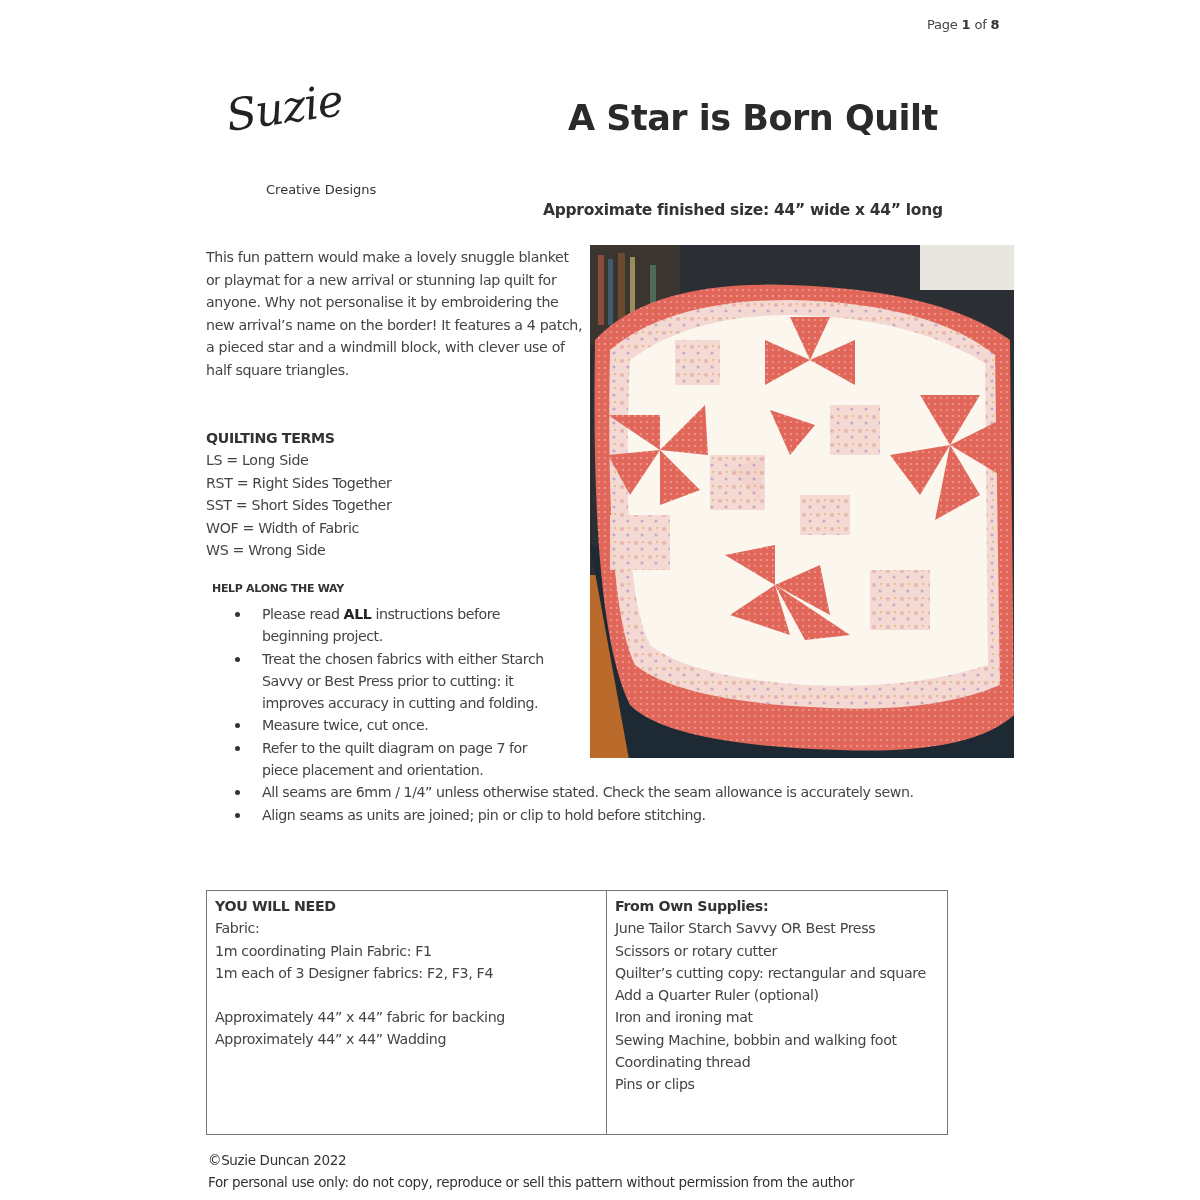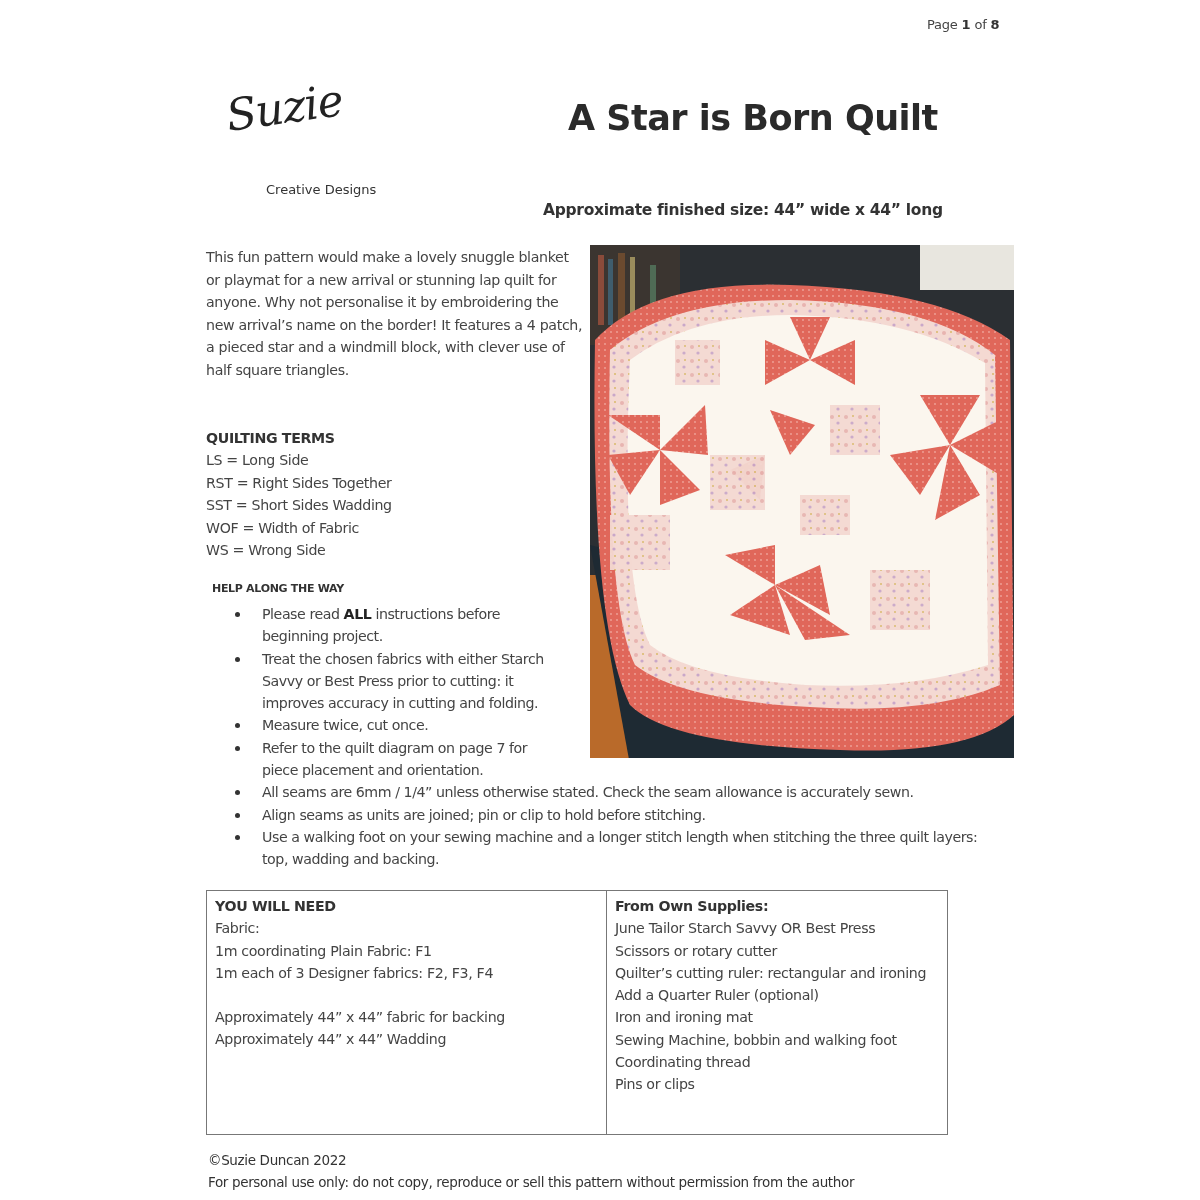--- a/index.html
+++ b/index.html
@@ -49,34 +49,33 @@
 
 <div class="abs title">A Star is Born Quilt</div>
 <div class="abs size">Approximate finished size:  44” wide x 44” long</div>
 
 <div class="abs intro">This fun pattern would make a lovely snuggle blanket or playmat for a new arrival or stunning lap quilt for anyone. Why not personalise it by embroidering the new arrival’s name on the border! It features a 4 patch, a pieced star and a windmill block, with clever use of half square triangles.</div>
 
 <div class="abs terms">
   <div class="h">QUILTING TERMS</div>
   <div>LS = Long Side</div>
   <div>RST = Right Sides Together</div>
-  <div>SST = Short Sides Wadding</div>
+  <div>SST = Short Sides Together</div>
   <div>WOF = Width of Fabric</div>
   <div>WS = Wrong Side</div>
 </div>
 
 <div class="abs help-h">HELP ALONG THE WAY</div>
 <ul class="abs help">
   <li class="narrow"><span>Please read </span><b style="color:#222">ALL</b><span> instructions before beginning project.</span></li>
   <li class="narrow">Treat the chosen fabrics with either Starch Savvy or Best Press prior to cutting: it improves accuracy in cutting and folding.</li>
   <li class="narrow">Measure twice, cut once.</li>
   <li class="narrow">Refer to the quilt diagram on page 7 for piece placement and orientation.</li>
   <li>All seams are 6mm / 1/4” unless otherwise stated. Check the seam allowance is accurately sewn.</li>
   <li>Align seams as units are joined; pin or clip to hold before stitching.</li>
-  <li style="width:720px">Use a walking foot on your sewing machine and a longer stitch length when stitching the three quilt layers: top, wadding and backing.</li>
 </ul>
 
 <div class="abs photo">
   <svg width="424" height="513" viewBox="0 0 424 513">
     <defs>
       <pattern id="dots" width="6" height="6" patternUnits="userSpaceOnUse">
         <rect width="6" height="6" fill="#e0675a"></rect>
           <circle cx="3" cy="3" r="0.9" fill="#f0a49a"></circle>
       </pattern>
       <pattern id="floral" width="14" height="14" patternUnits="userSpaceOnUse">
@@ -136,21 +135,21 @@
     <div>1m coordinating Plain Fabric: F1</div>
     <div>1m each of 3 Designer fabrics: F2, F3, F4</div>
     <div class="gap"></div>
     <div>Approximately 44” x 44” fabric for backing</div>
     <div>Approximately 44” x 44” Wadding</div>
   </div>
   <div class="col right">
     <div class="hd">From Own Supplies:</div>
     <div>June Tailor Starch Savvy OR Best Press</div>
     <div>Scissors or rotary cutter</div>
-    <div>Quilter’s cutting ruler: rectangular and ironing</div>
+    <div>Quilter’s cutting copy: rectangular and square</div>
     <div>Add a Quarter Ruler (optional)</div>
     <div>Iron and ironing mat</div>
     <div>Sewing Machine, bobbin and walking foot</div>
     <div>Coordinating thread</div>
     <div>Pins or clips</div>
   </div>
 </div>
 
 <div class="abs footer">
   <div>©Suzie Duncan 2022</div>

